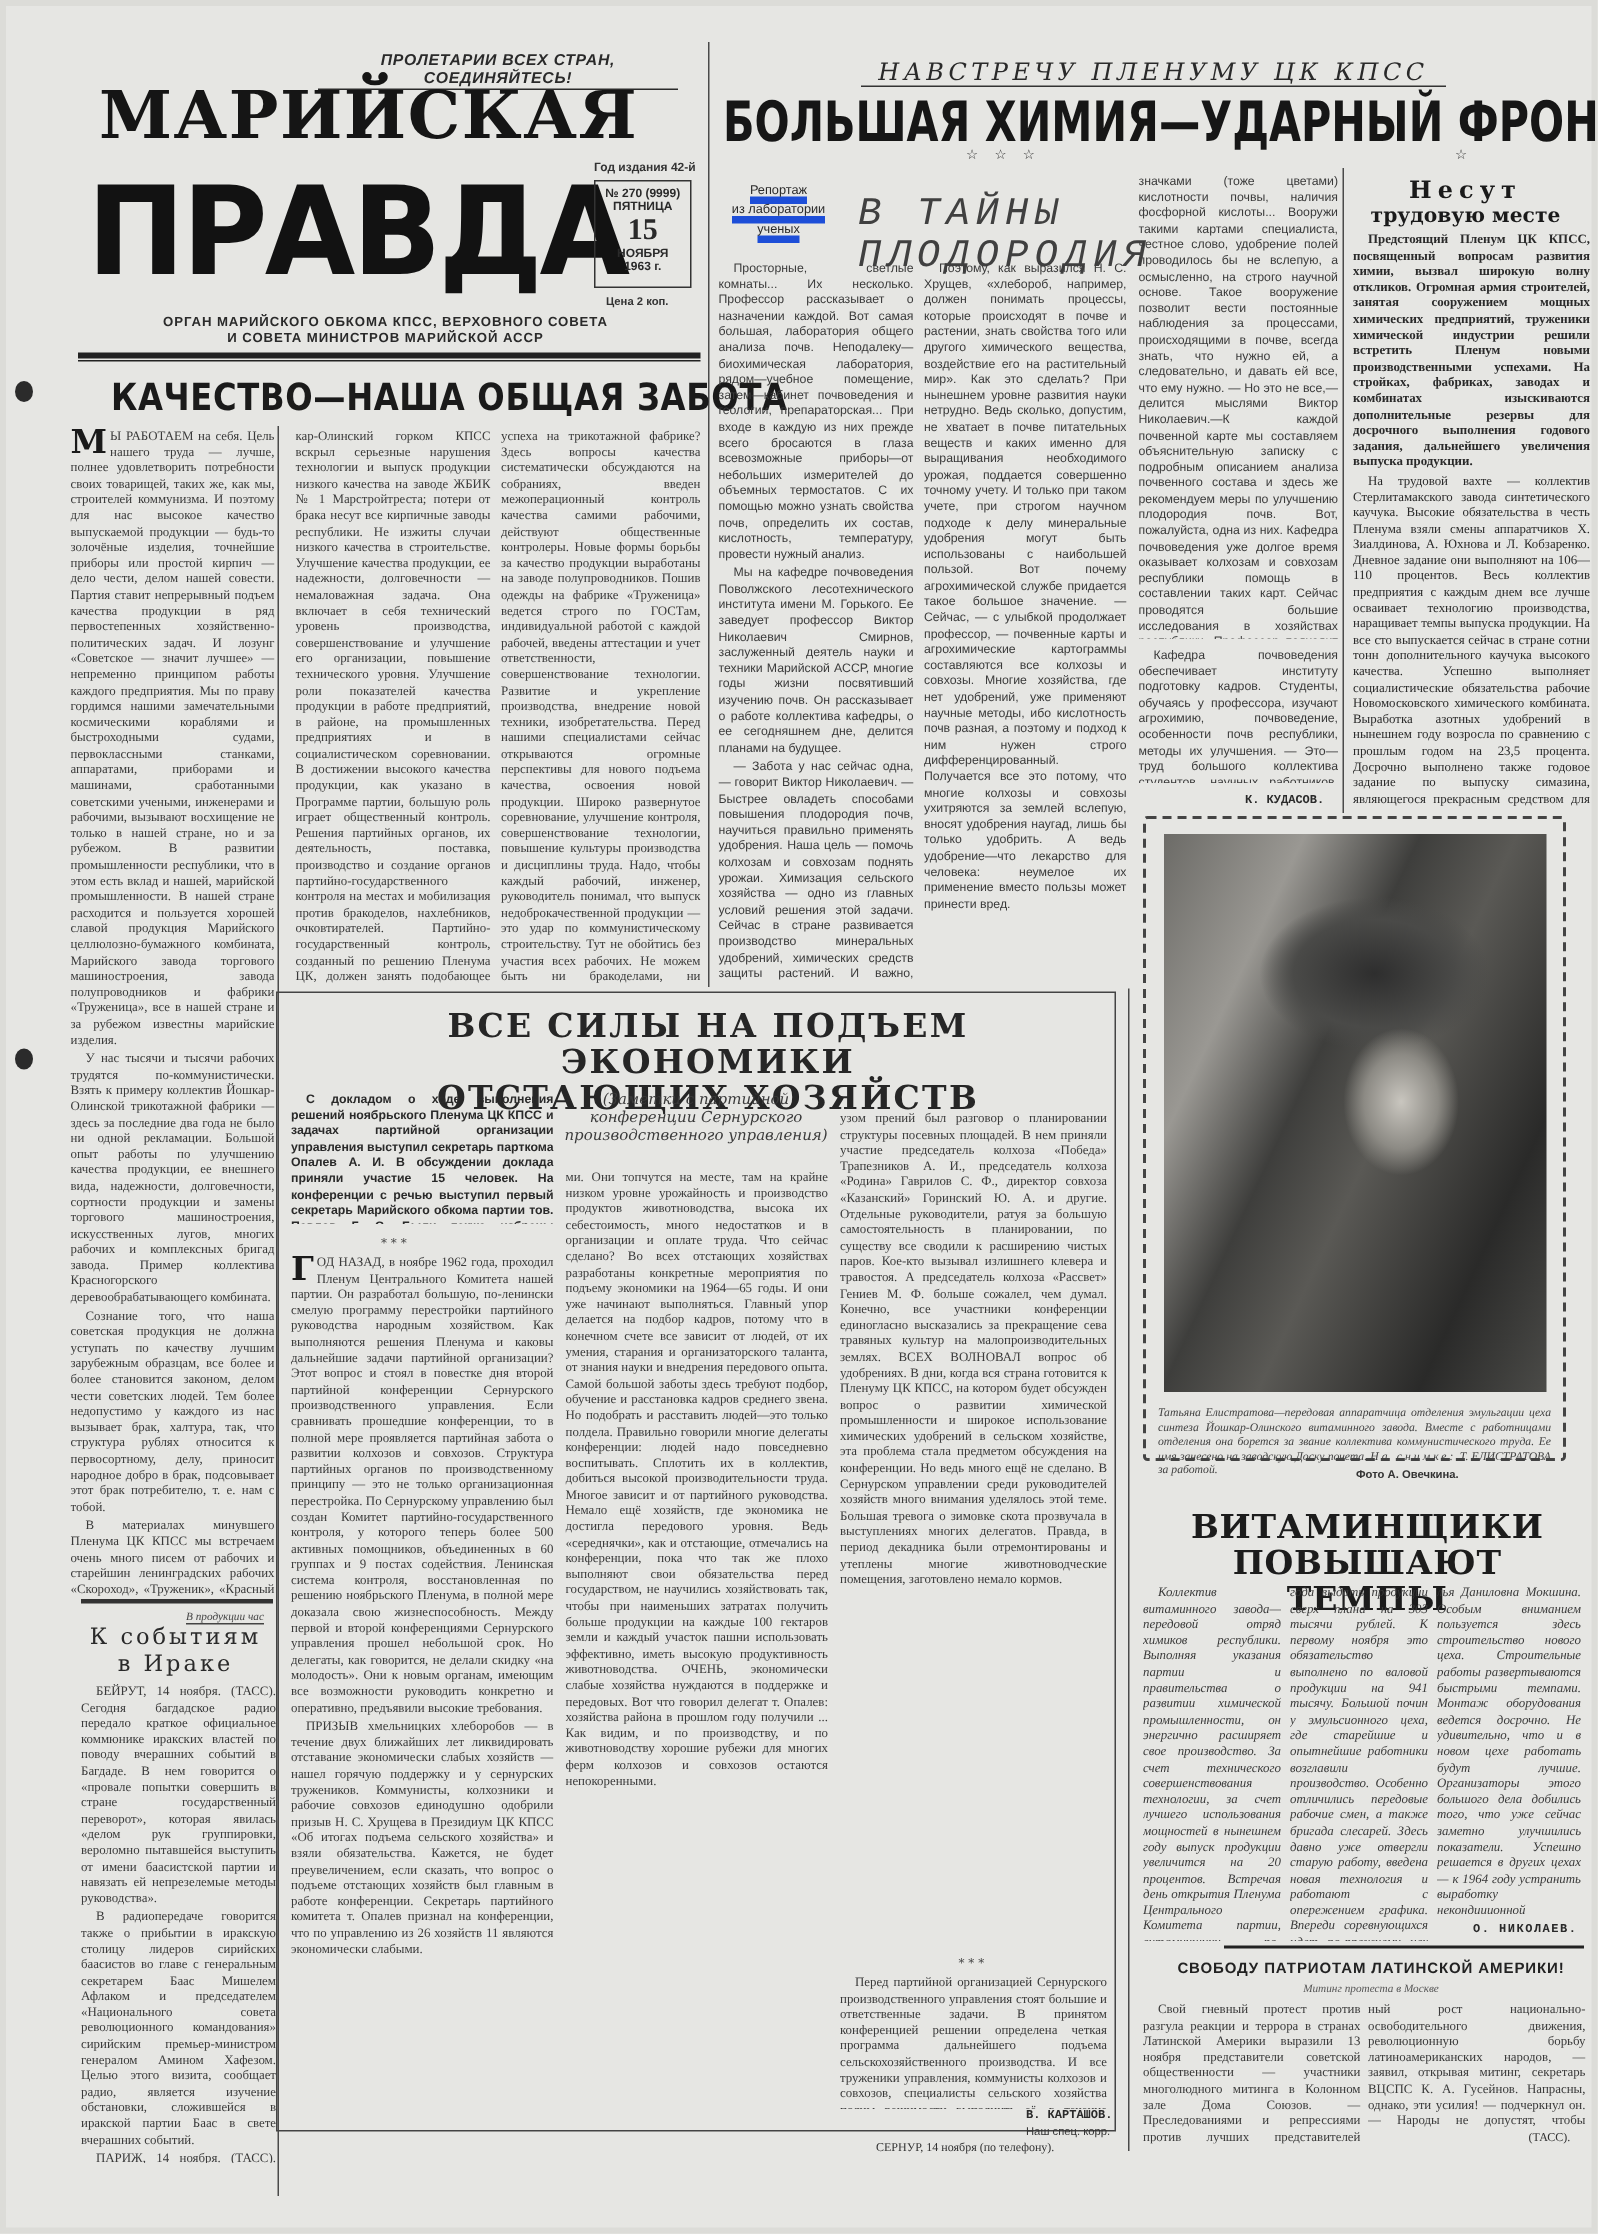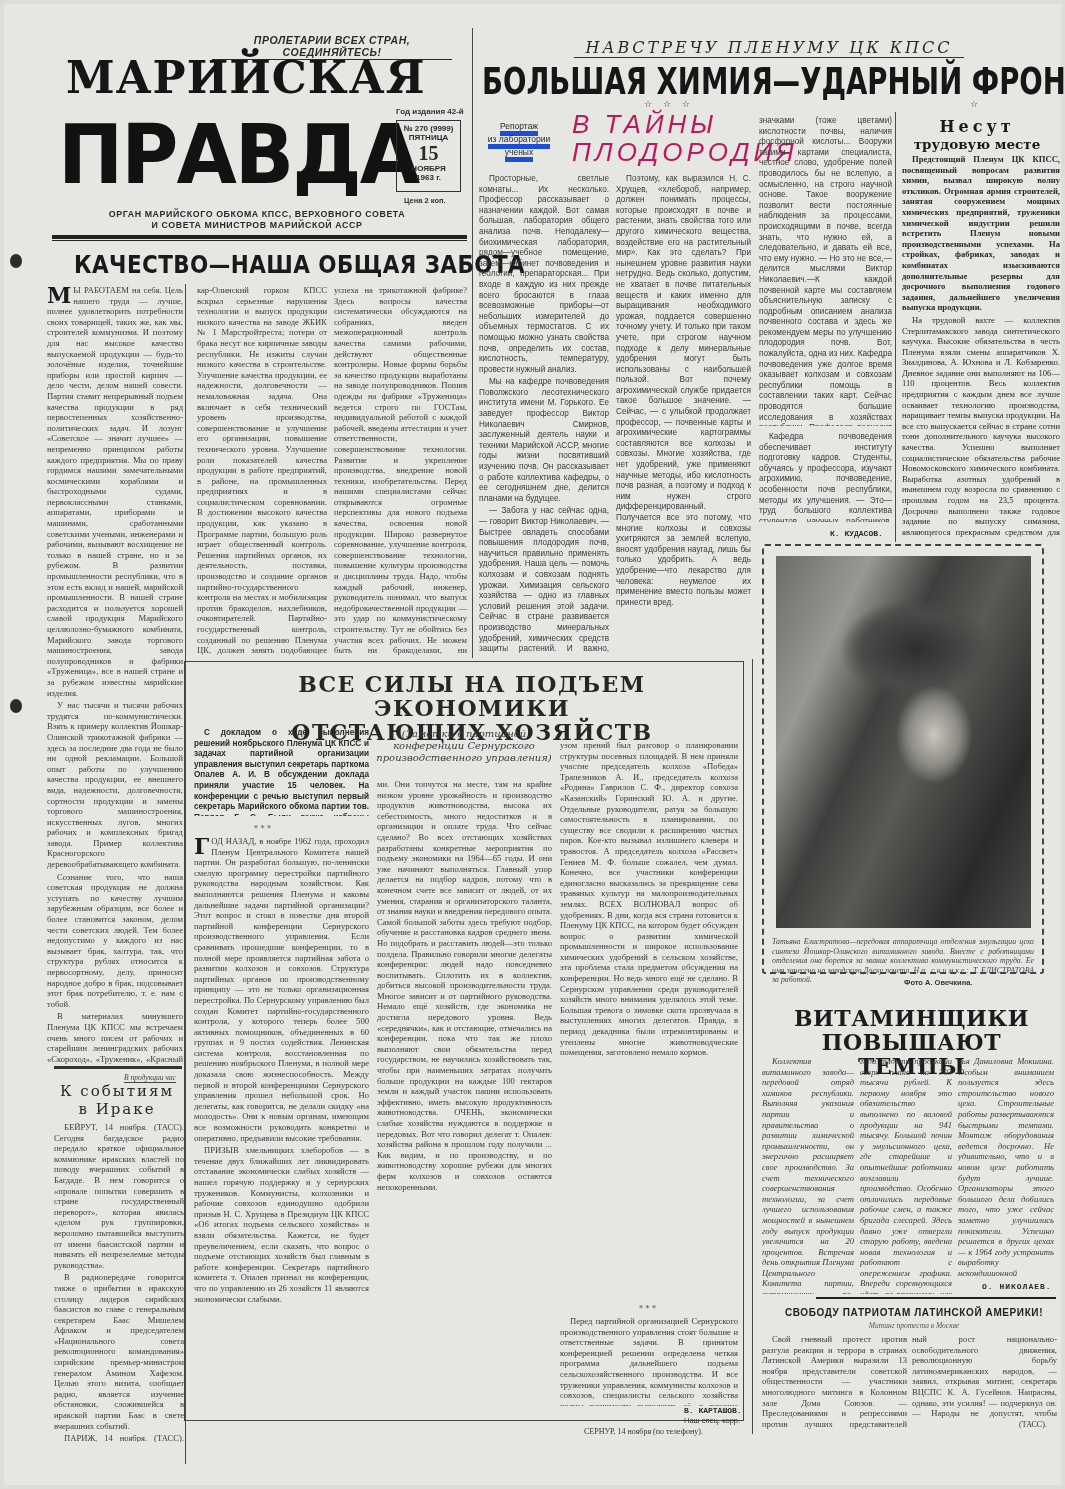--- a/index.html
+++ b/index.html
@@ -52,22 +52,22 @@
   .h-kach { left: 70px; top: 246px; width: 380px; font-family: "DejaVu Sans", sans-serif; font-weight: bold;
     font-size: 25px; letter-spacing: 0.5px; color: #1a1a1a; transform: scaleX(0.86); transform-origin: left top; white-space: nowrap; }
   .kicker-top { left: 570px; top: 34px; width: 390px; text-align: center; font-family: "DejaVu Serif", serif; font-style: italic;
     font-size: 16px; letter-spacing: 3px; color: #2a2a2a; border-bottom: 1.5px solid #333; padding-bottom: 0px; }
   .h-chem { left: 478px; top: 56px; width: 580px; font-family: "DejaVu Sans", sans-serif; font-weight: bold;
     font-size: 37px; letter-spacing: 0px; color: #161616; white-space: nowrap; transform: scaleX(0.745); transform-origin: left top; }
   .stars { font-size: 9px; color: #333; font-family: "DejaVu Sans", sans-serif; letter-spacing: 4px; }
   .reportage { left: 475px; top: 116px; width: 80px; text-align: center; font-family: "Liberation Sans", sans-serif;
     font-size: 8.5px; line-height: 13px; color: #2a2a2a; }
   .reportage span { border-bottom: 5px solid #1d4ed8; }
-  .h-tainy { left: 568px; top: 106px; width: 240px; font-family: Liberation Sans, sans-serif; font-style: italic;
-    font-size: 26px; line-height: 28px; letter-spacing: 4px; color: #be185d; }
+  .h-tainy { left: 568px; top: 124px; width: 240px; font-family: Liberation Mono, monospace; font-style: italic;
+    font-size: 26px; line-height: 28px; letter-spacing: 4px; color: #404040; }
   .h-nesut { left: 893px; top: 113px; width: 160px; text-align: center; font-family: "DejaVu Serif", serif; font-weight: bold;
     color: #1a1a1a; }
   .h-nesut .l1 { font-size: 16px; letter-spacing: 4px; }
   .h-nesut .l2 { font-size: 13.5px; }
   .h-vse { left: 198px; top: 668px; width: 540px; text-align: center; font-family: "DejaVu Serif", serif; font-weight: bold;
     font-size: 22px; line-height: 24px; letter-spacing: 1.5px; color: #262626; }
   .sub-vse { left: 370px; top: 724px; width: 180px; text-align: center; font-family: "DejaVu Serif", serif; font-style: italic;
     font-size: 10px; line-height: 12px; color: #3a3a3a; }
   .box-vse { left: 180px; top: 657px; width: 560px; height: 760px; border: 1px solid #444; }
   .h-vit { left: 765px; top: 1002px; width: 285px; text-align: center; font-family: "DejaVu Serif", serif; font-weight: bold;

